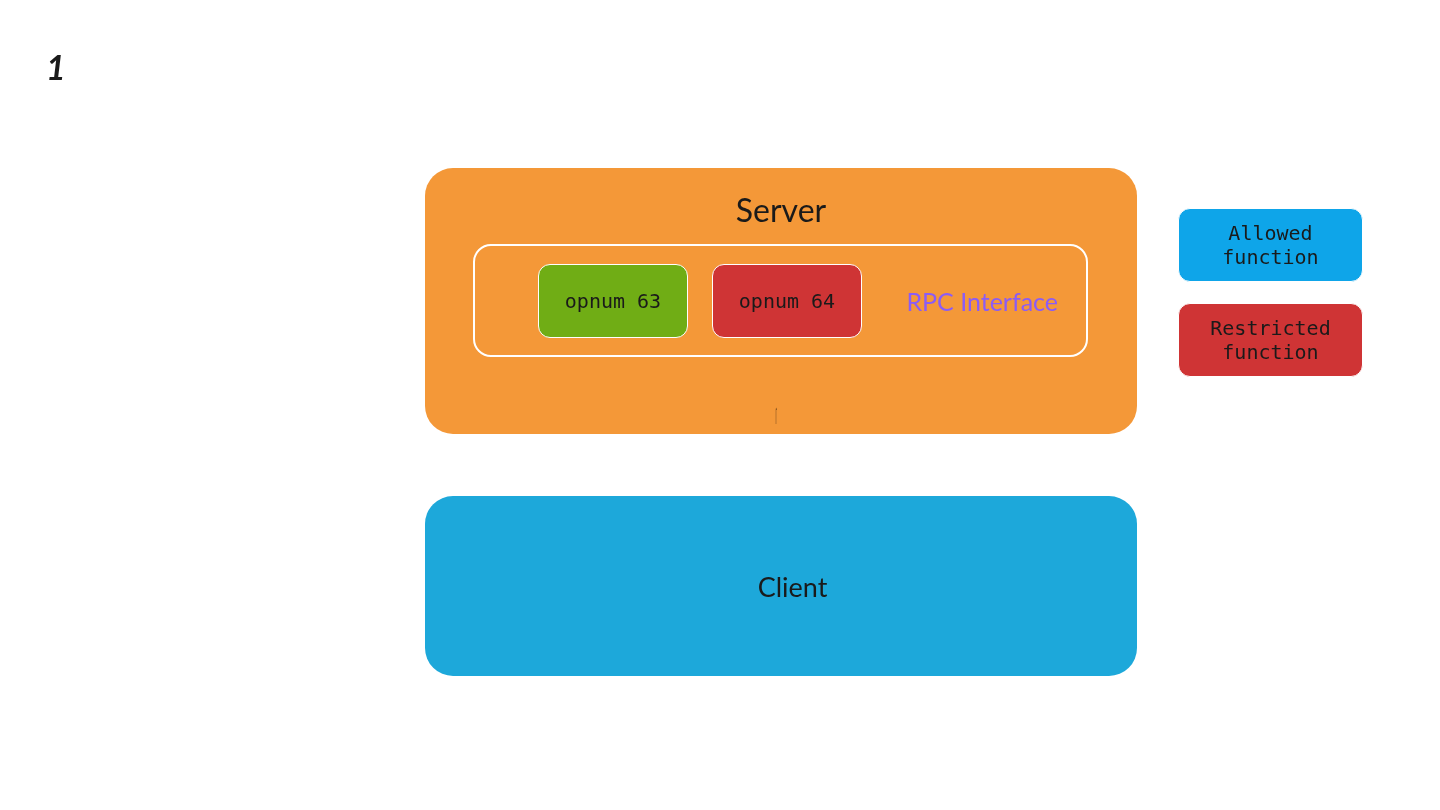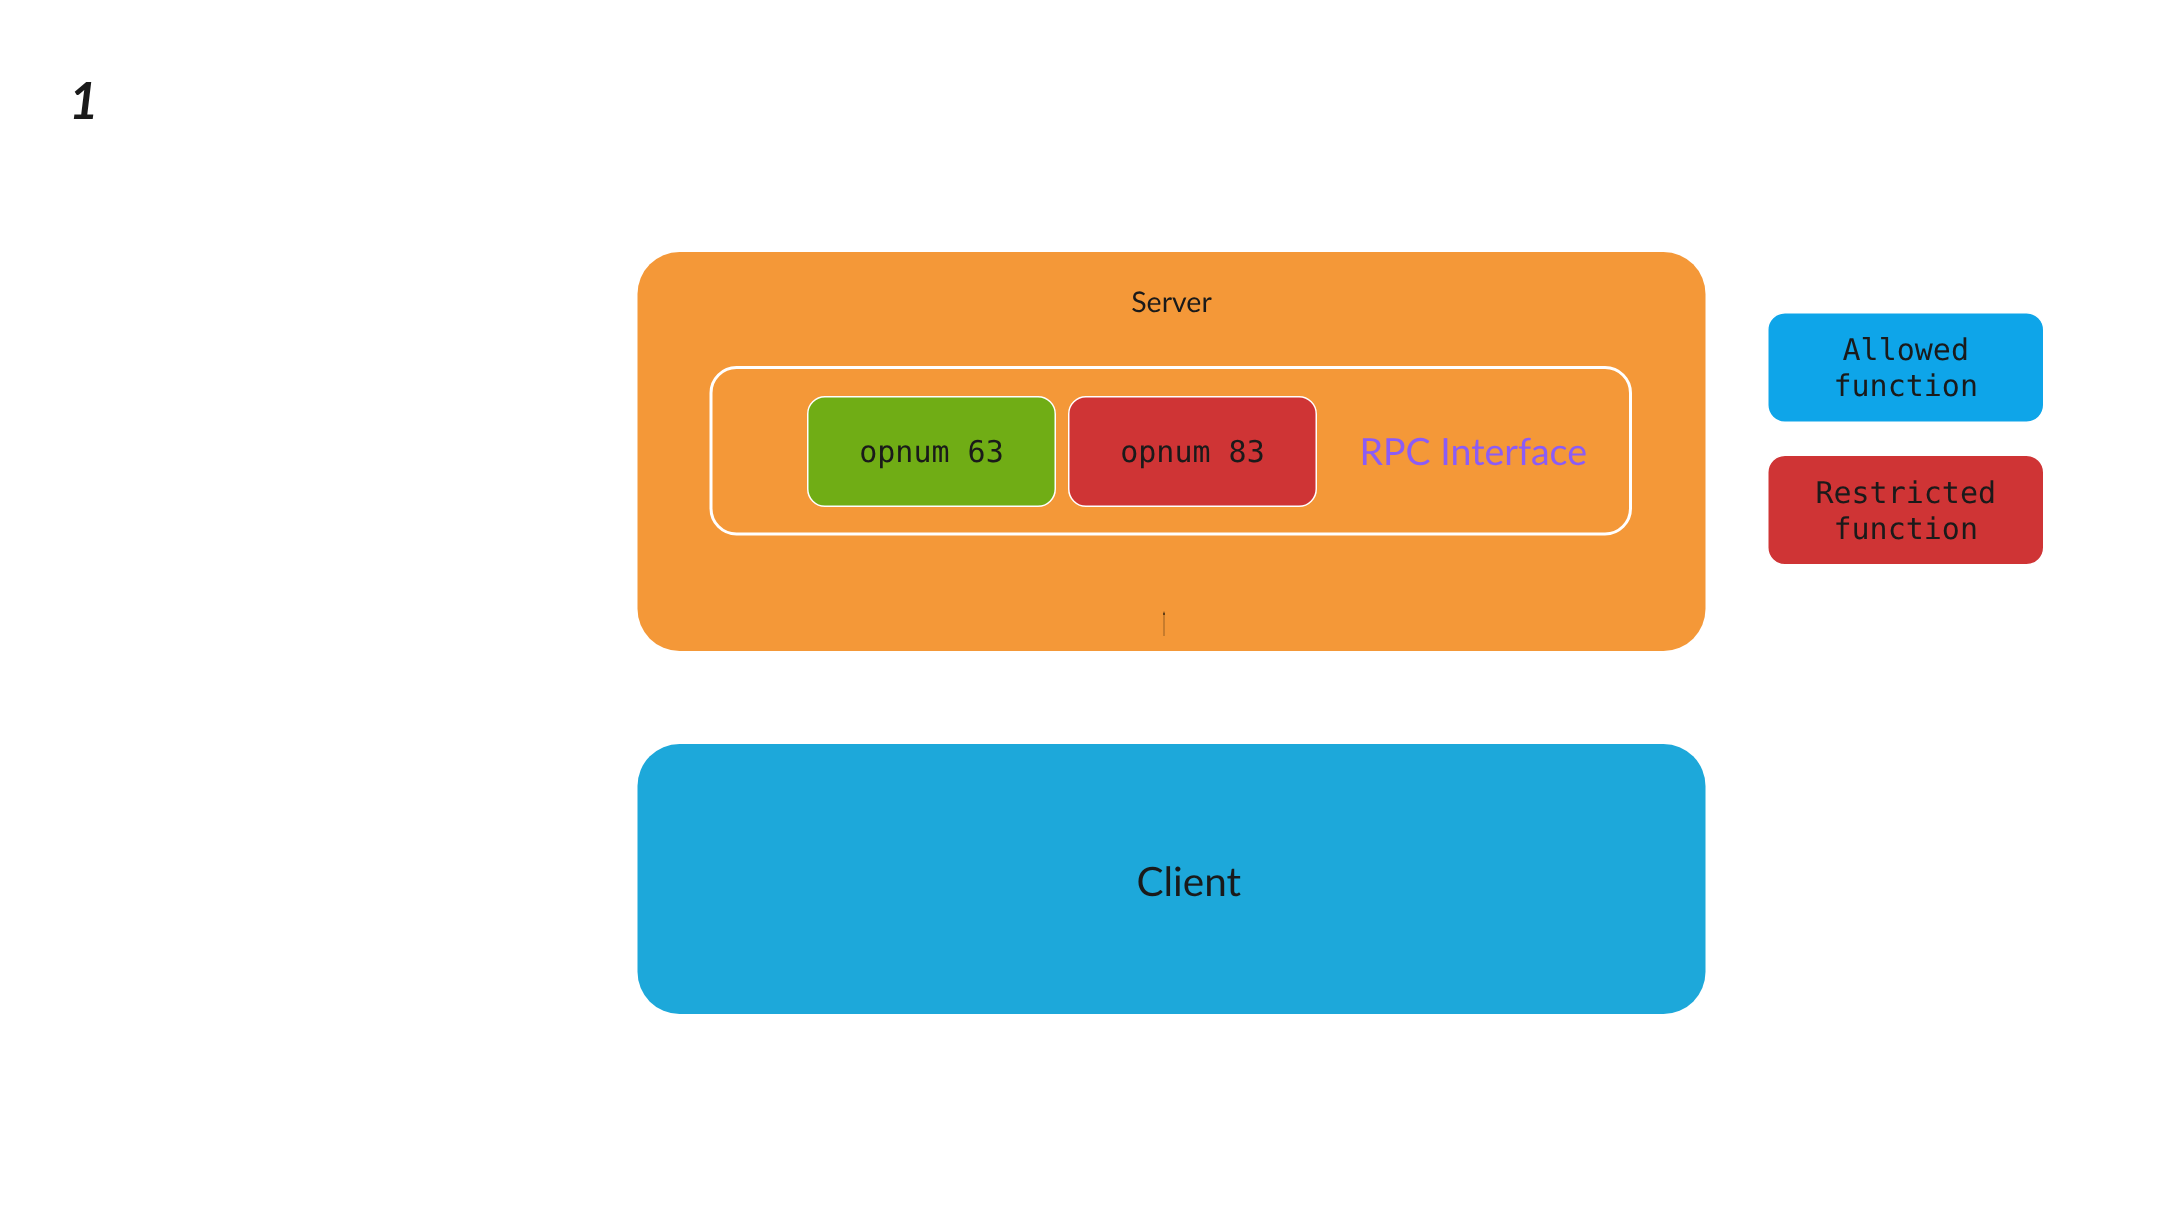--- a/index.html
+++ b/index.html
@@ -23,41 +23,41 @@
     position: absolute;
     left: 425px; top: 168px;
     width: 712px; height: 266px;
     background: #f49838;
     border-radius: 28px;
     text-align: center;
   }
   .server-title {
     position: absolute;
     left: 0; right: 0; top: 22px;
-    font-size: 19px;
+    font-size: 32px;
   }
 
   .rpc-if {
     position: absolute;
     left: 473px; top: 244px;
     width: 615px; height: 113px;
     border: 2px solid #ffffff;
     border-radius: 18px;
   }
   .rpc-if-label {
     position: absolute;
     right: 28px; top: 50%; transform: translateY(-50%);
     font-size: 25px;
     color: #8b5cf6;
   }
 
   .opnum {
     position: absolute;
     top: 50%; transform: translateY(-50%);
-    width: 166px; height: 74px;
+    width: 150px; height: 74px;
     border-radius: 12px;
     display: flex; align-items: center; justify-content: center;
     font-family: "Consolas", "Menlo", monospace;
     font-size: 20px;
     color: #1a1a1a;
     border: 1px solid #ffffff;
   }
   .opnum.allowed    { left: 63px;  background: #70ad15; }
   .opnum.restricted { left: 237px; background: #cf3435; }
 
@@ -101,21 +101,21 @@
 
   <div class="slide-number">1</div>
 
   <div class="server">
     <div class="server-title">Server</div>
   </div>
 
   <div class="rpc-if">
     <div class="rpc-if-label">RPC Interface</div>
     <div class="opnum allowed">opnum 63</div>
-    <div class="opnum restricted">opnum 83</div>
+    <div class="opnum restricted">opnum 64</div>
   </div>
 
   <svg class="arrow" viewBox="0 0 20 160" width="20" height="160" style="left:775px;">
     <defs>
       <marker id="ah" markerWidth="10" markerHeight="10" refX="5" refY="2" orient="auto">
         <path d="M0,0 L10,2 L0,4 Z" fill="#000000"></path>
       </marker>
     </defs>
     <line x1="10" y1="160" x2="10" y2="6" stroke="#000000" stroke-width="2.5" marker-end="url(#ah)"></line>
   </svg>

